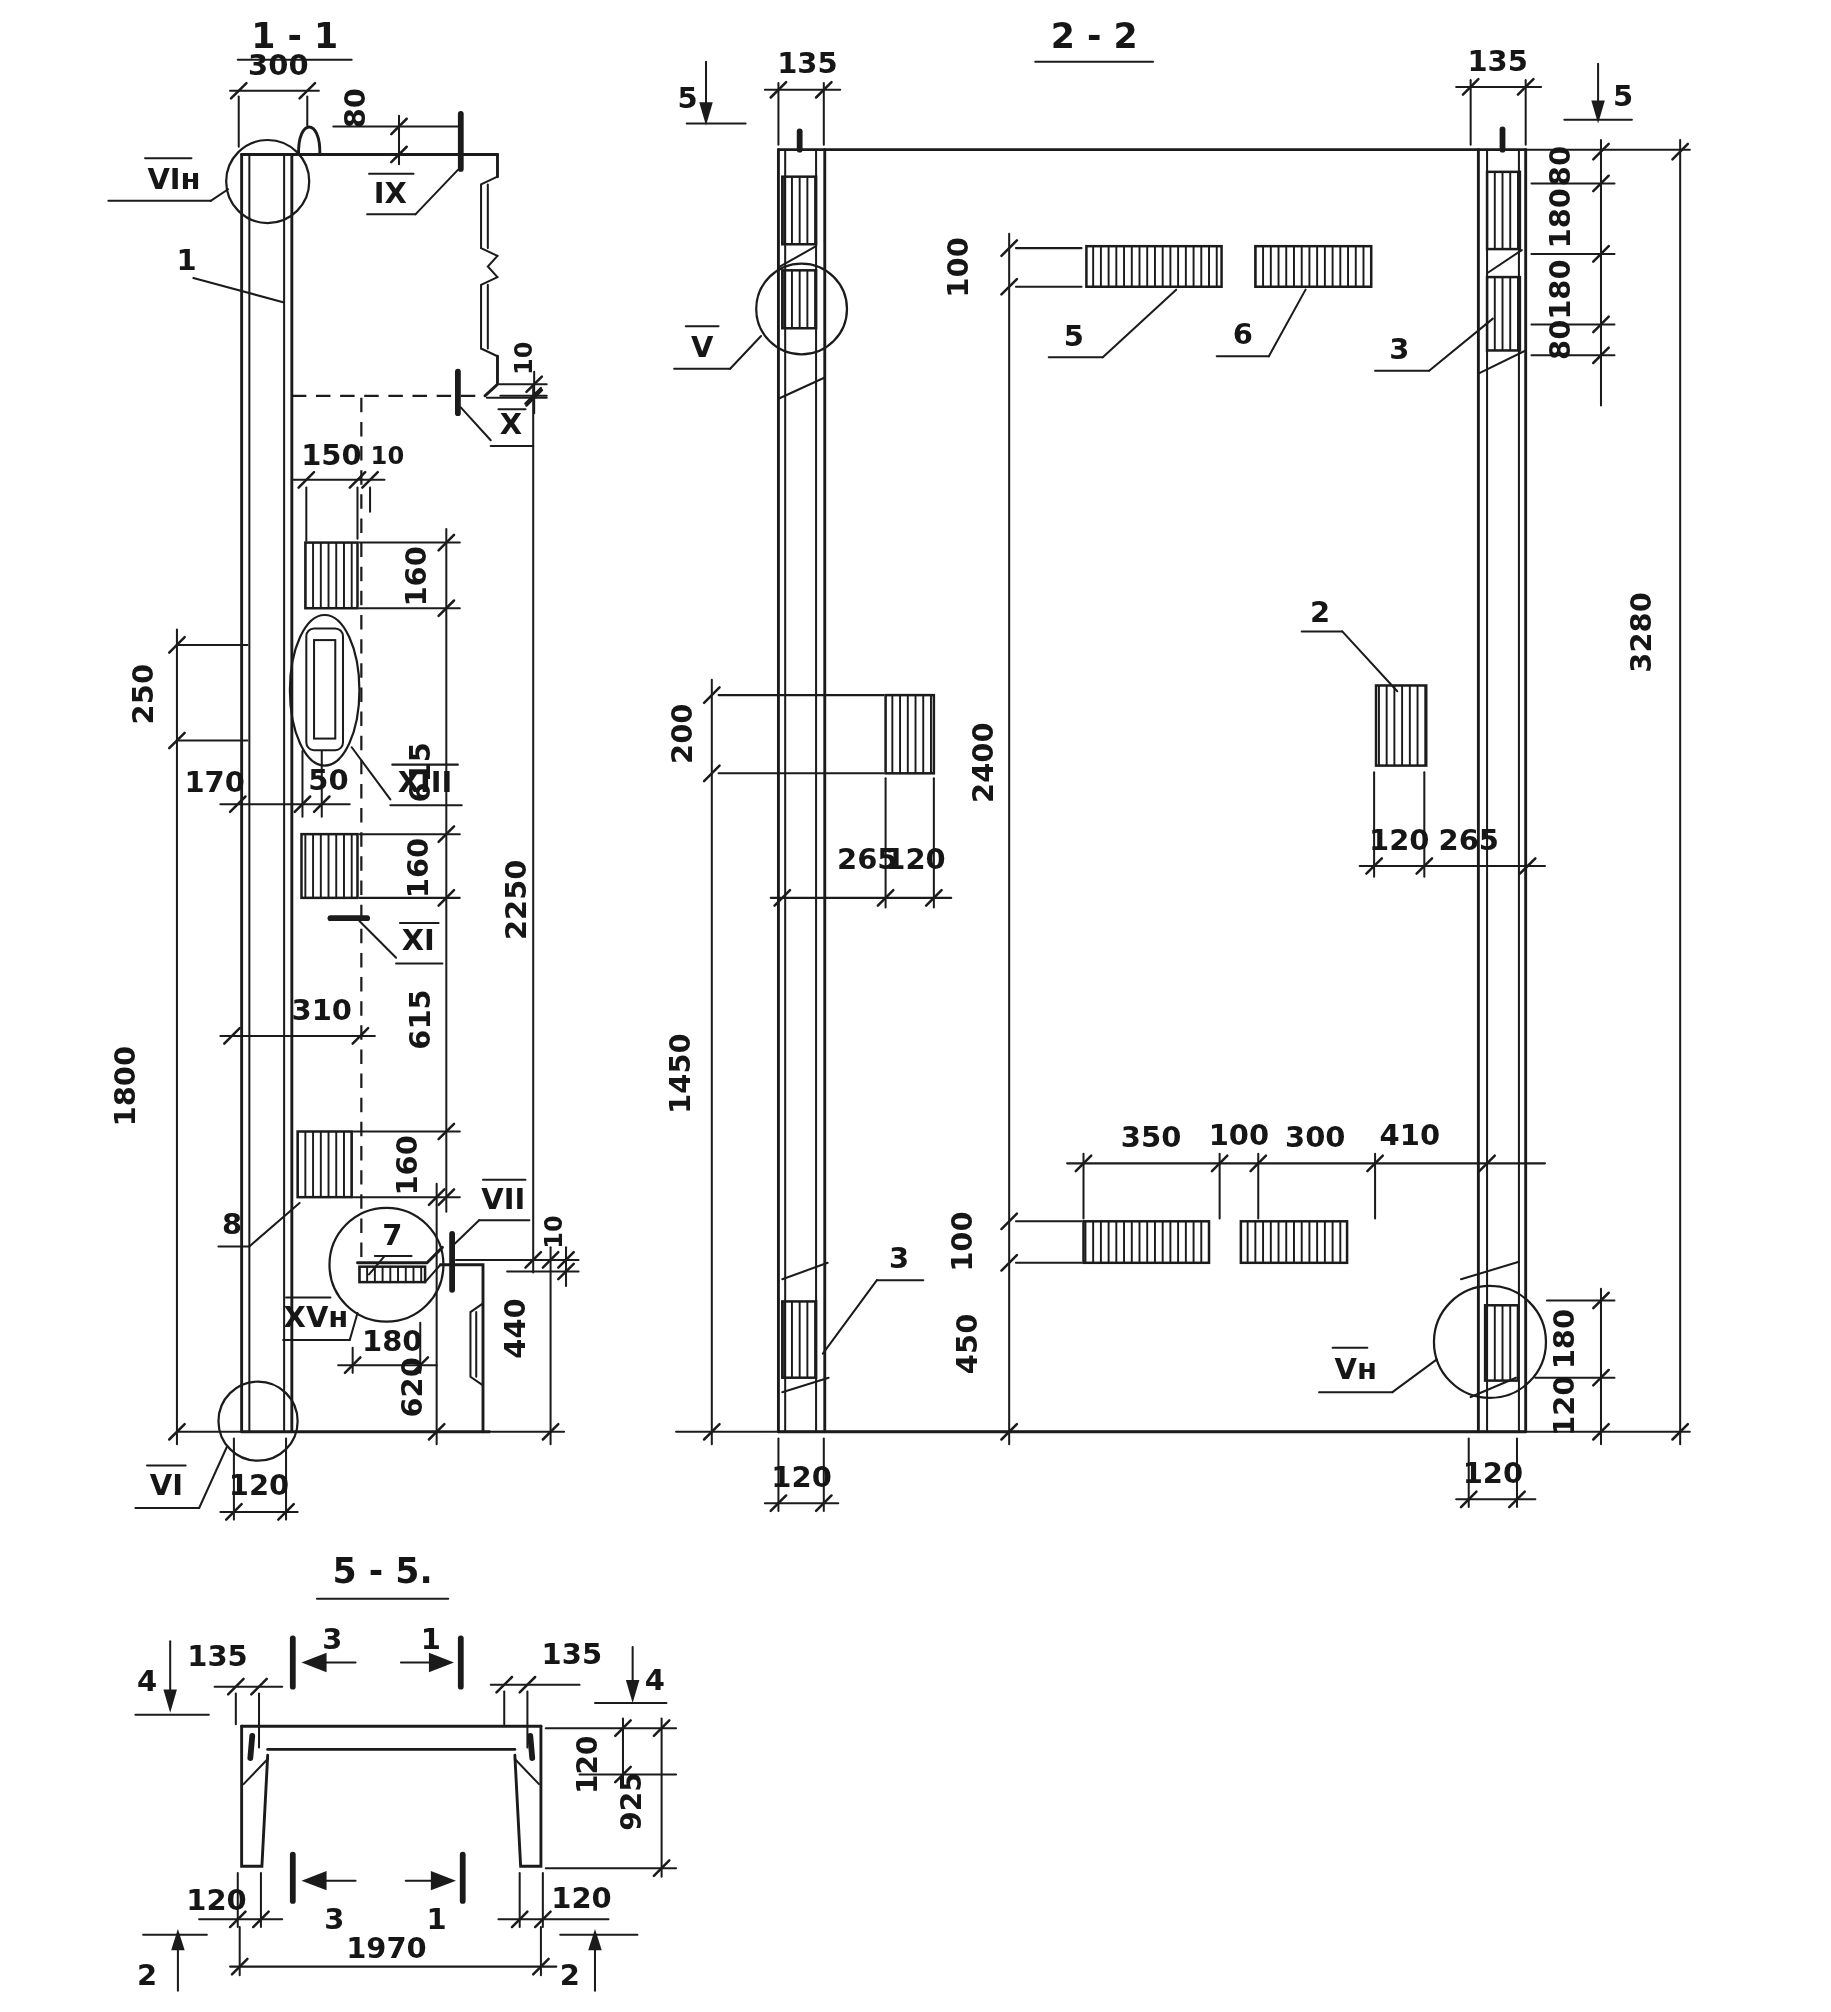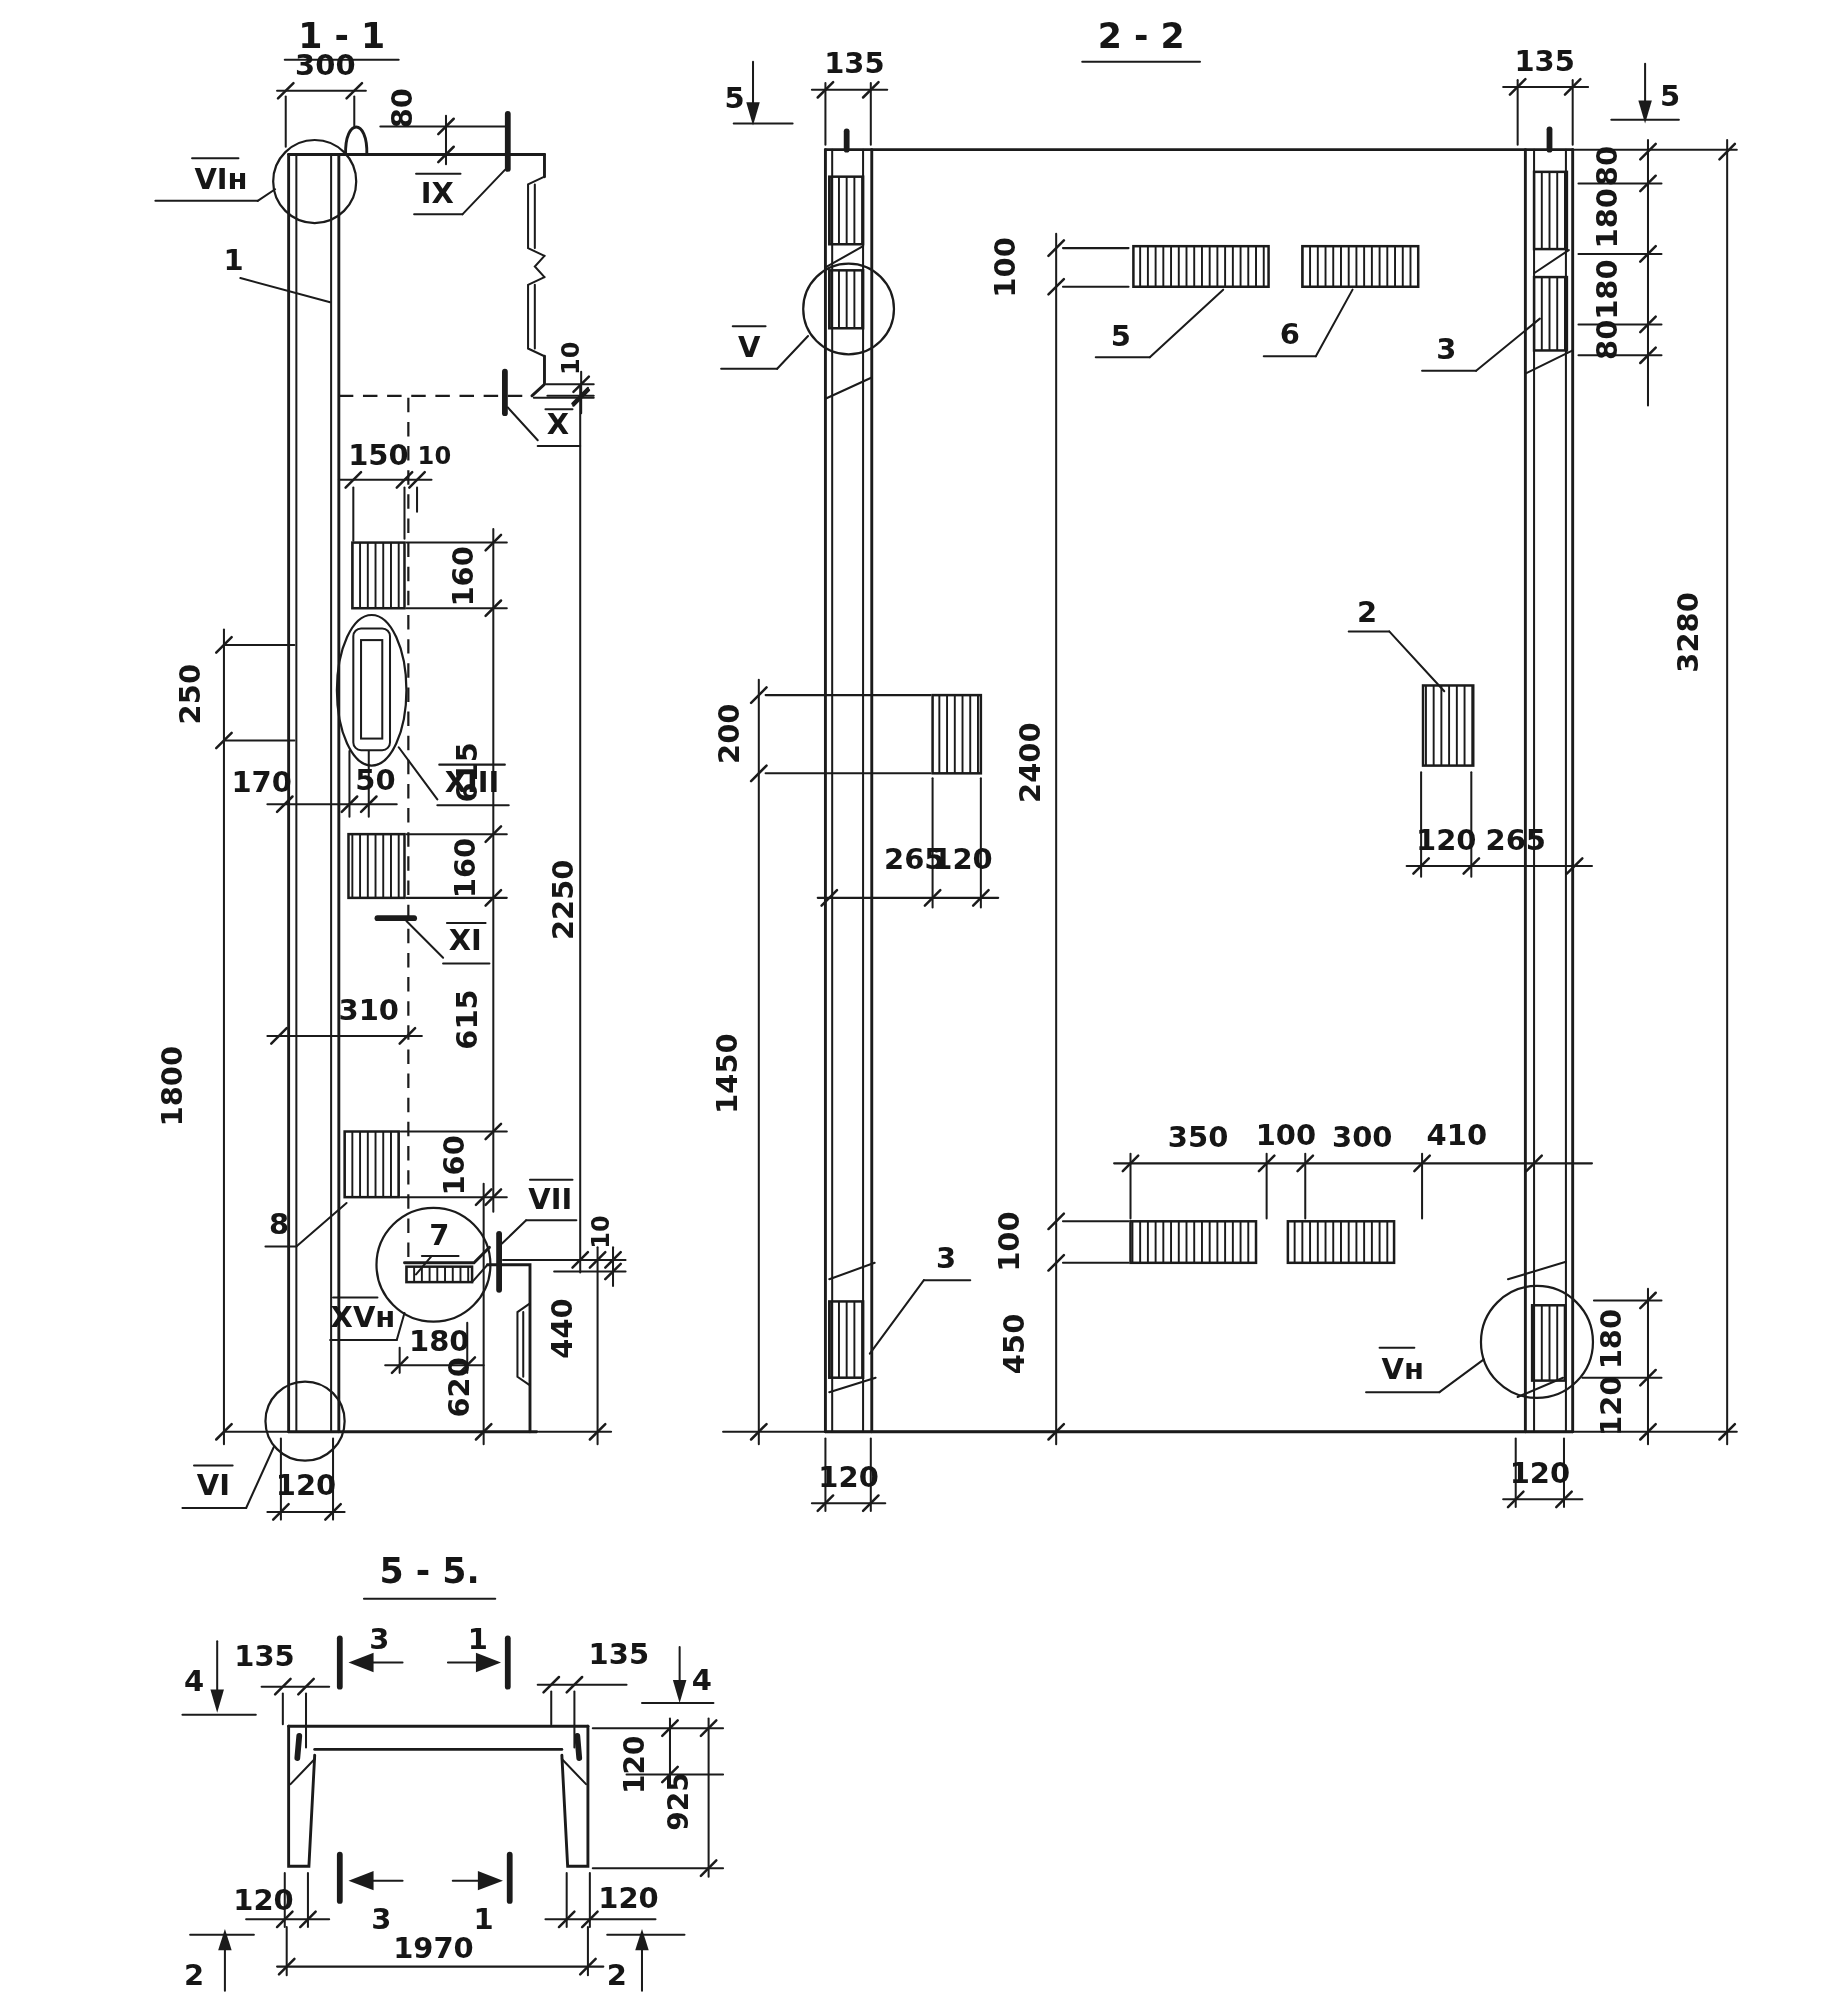--- a/index.html
+++ b/index.html
@@ -1,16 +1,16 @@
 <!DOCTYPE html>
 <html><head>
 <meta charset="utf-8">
 <style>
   html,body{margin:0;padding:0;background:#ffffff;}
-  .page{position:relative;width:1736px;height:2012px;background:#fff;overflow:hidden;margin-left:47px;}
+  .page{position:relative;width:1736px;height:2012px;background:#fff;overflow:hidden;}
   svg{display:block;}
   .o  {stroke:#1b1b1b;stroke-width:3;fill:none;stroke-linecap:round;}
   .o2 {stroke:#1b1b1b;stroke-width:2.1;fill:none;stroke-linecap:round;}
   .dl {stroke:#1b1b1b;stroke-width:2.1;fill:none;stroke-linecap:round;}
   .tk {stroke:#1b1b1b;stroke-width:2.6;stroke-linecap:round;}
   .dsh{stroke:#1b1b1b;stroke-width:2.3;fill:none;stroke-dasharray:15 10;}
   .bar{stroke:#1b1b1b;stroke-width:6;stroke-linecap:round;}
   .hb {fill:url(#hv);stroke:#1b1b1b;stroke-width:2.6;}
   .cir{stroke:#1b1b1b;stroke-width:2.3;fill:none;}
   .ar {fill:#1b1b1b;stroke:none;}

